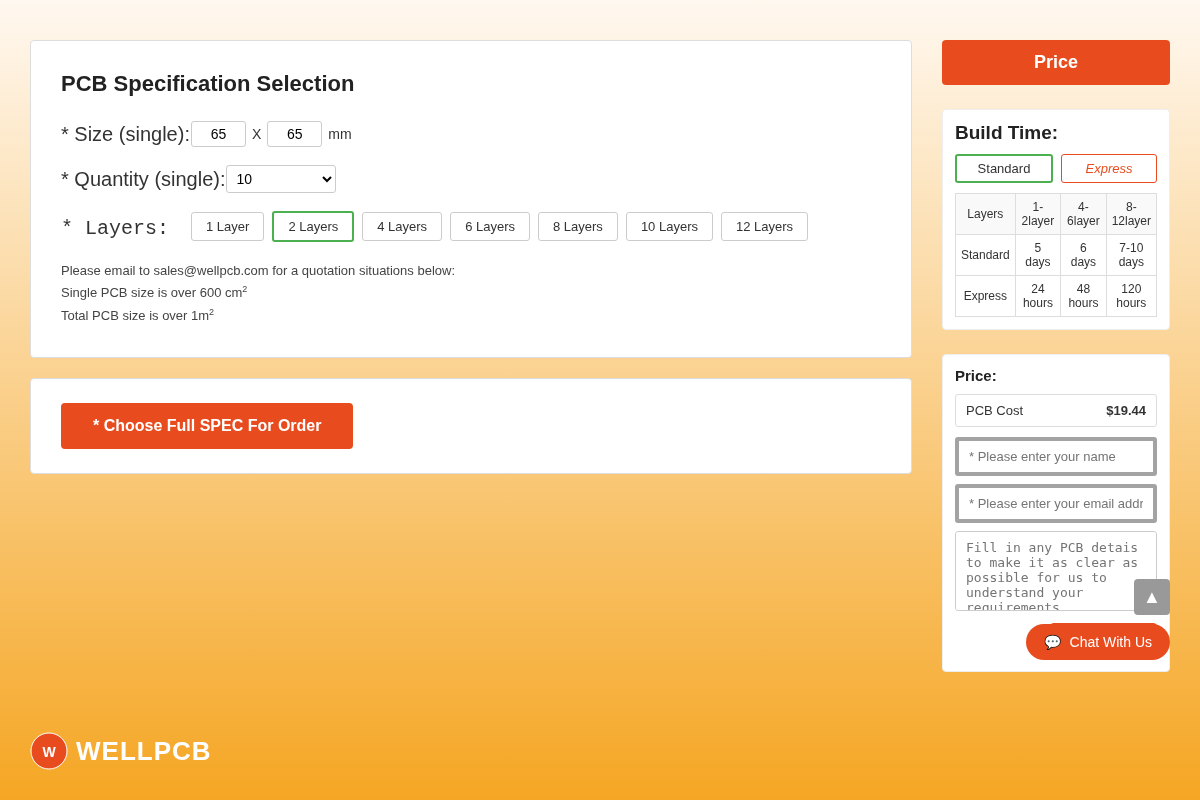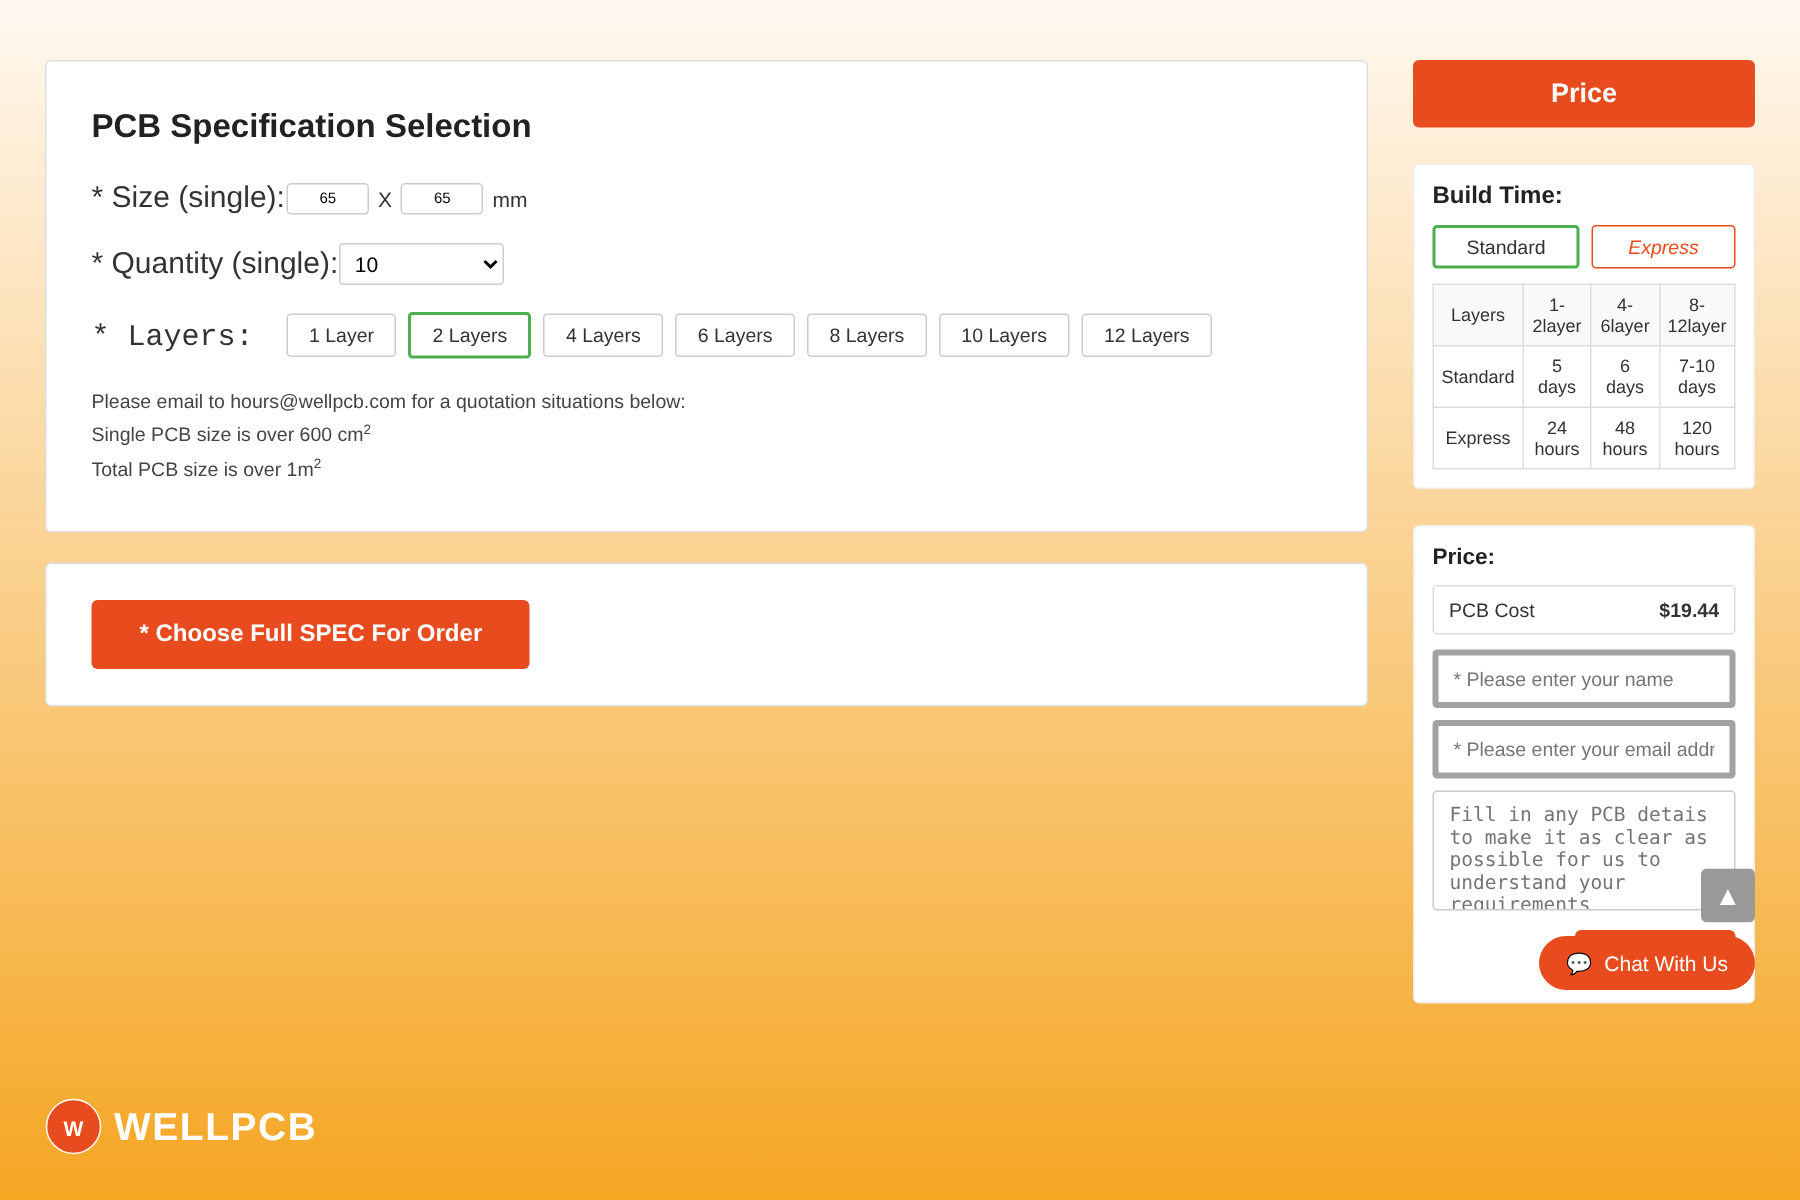--- a/index.html
+++ b/index.html
@@ -51,21 +51,21 @@
     .size-inputs {
       display: flex;
       align-items: center;
       gap: 6px;
     }
     .size-input {
       width: 55px;
       border: 1px solid #ccc;
       border-radius: 3px;
       padding: 4px 6px;
-      font-size: 10px;
+      font-size: 14px;
       text-align: center;
     }
     .size-unit {
       font-size: 14px;
       color: #333;
     }
     .qty-select {
       width: 110px;
       border: 1px solid #ccc;
       border-radius: 3px;
@@ -132,21 +132,21 @@
       padding: 12px;
       border-radius: 4px;
     }
     .build-time-section {
       background: #fff;
       border: 1px solid #eee;
       border-radius: 4px;
       padding: 12px;
     }
     .build-time-title {
-      font-size: 16px;
+      font-size: 19px;
       font-weight: bold;
       color: #222;
       margin-bottom: 10px;
     }
     .tab-row {
       display: flex;
       gap: 8px;
       margin-bottom: 10px;
     }
     .tab-standard {
@@ -333,21 +333,21 @@
           <button class="layer-btn active">2 Layers</button>
           <button class="layer-btn">4 Layers</button>
           <button class="layer-btn">6 Layers</button>
           <button class="layer-btn">8 Layers</button>
           <button class="layer-btn">10 Layers</button>
           <button class="layer-btn">12 Layers</button>
         </div>
       </div>
 
       <div class="info-box">
-        <p>Please email to hours@wellpcb.com for a quotation situations below:</p>
+        <p>Please email to sales@wellpcb.com for a quotation situations below:</p>
         <p>Single PCB size is over 600 cm<sup>2</sup></p>
         <p>Total PCB size is over 1m<sup>2</sup></p>
       </div>
     </div>
 
     <div class="order-btn-wrap">
       <button class="order-btn">* Choose Full SPEC For Order</button>
     </div>
   </div>
 

